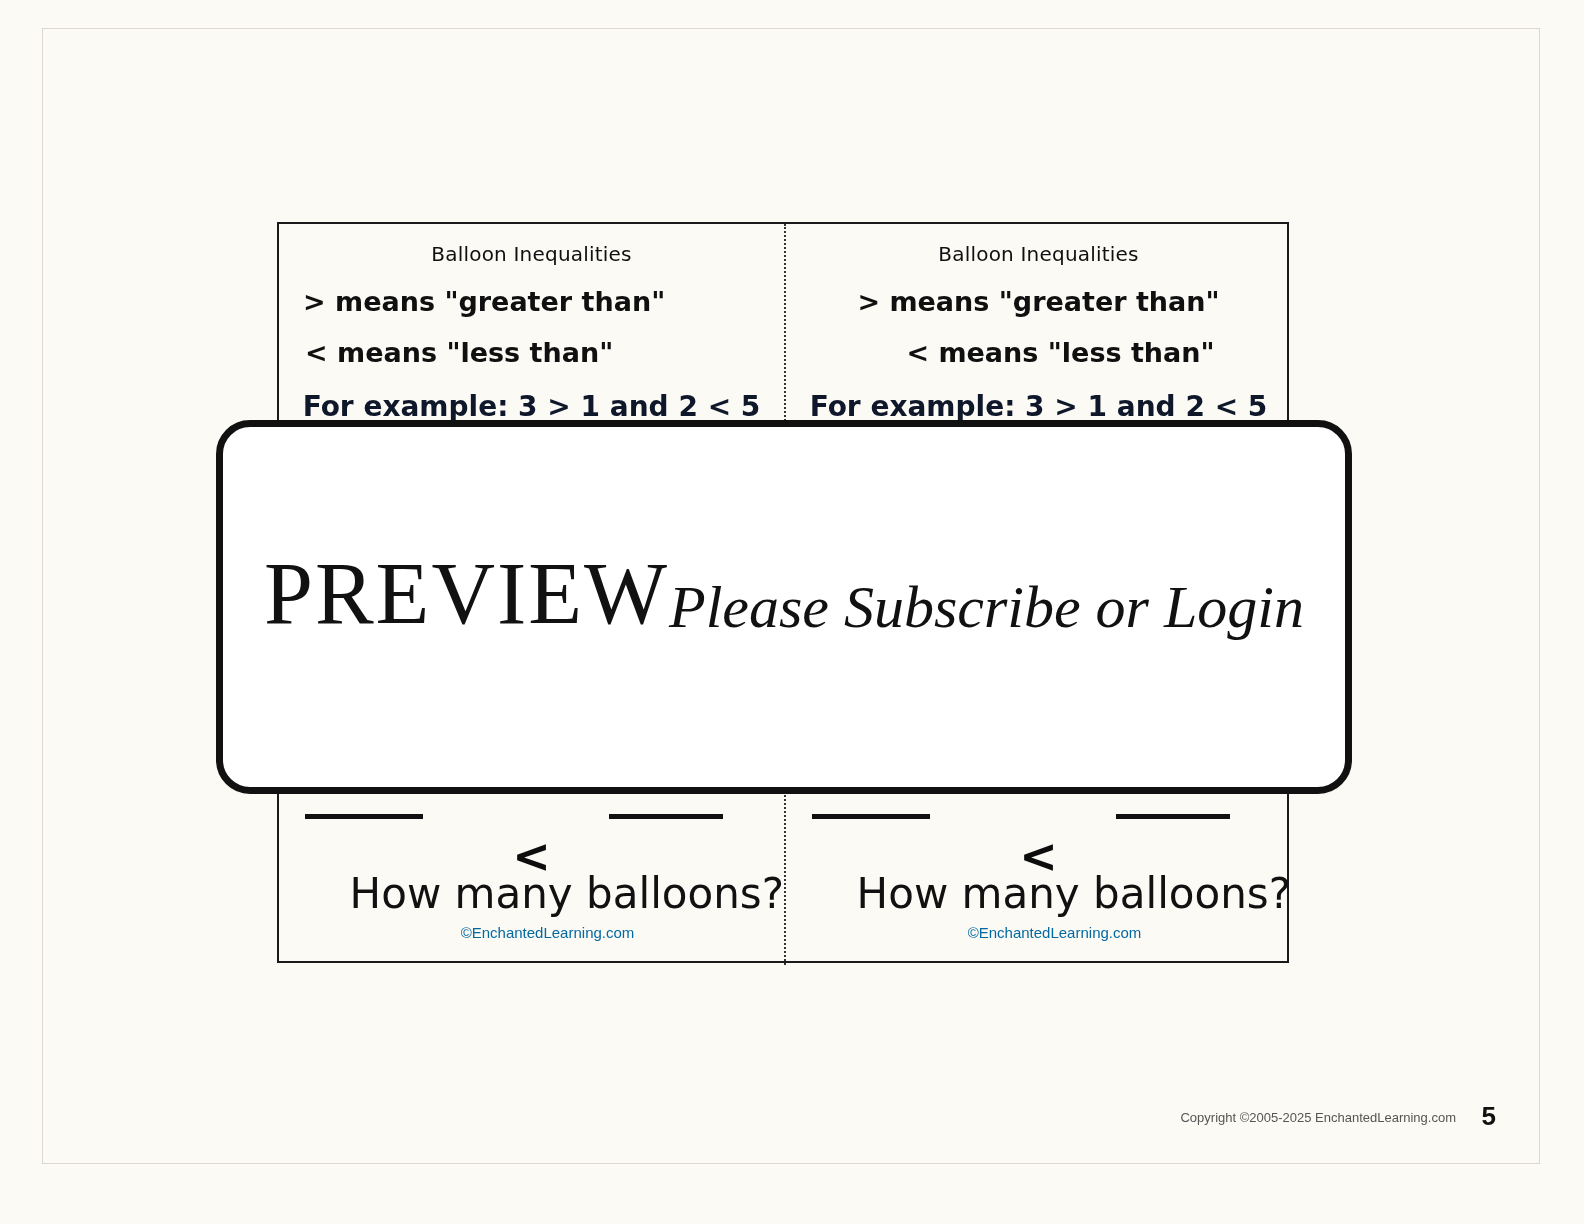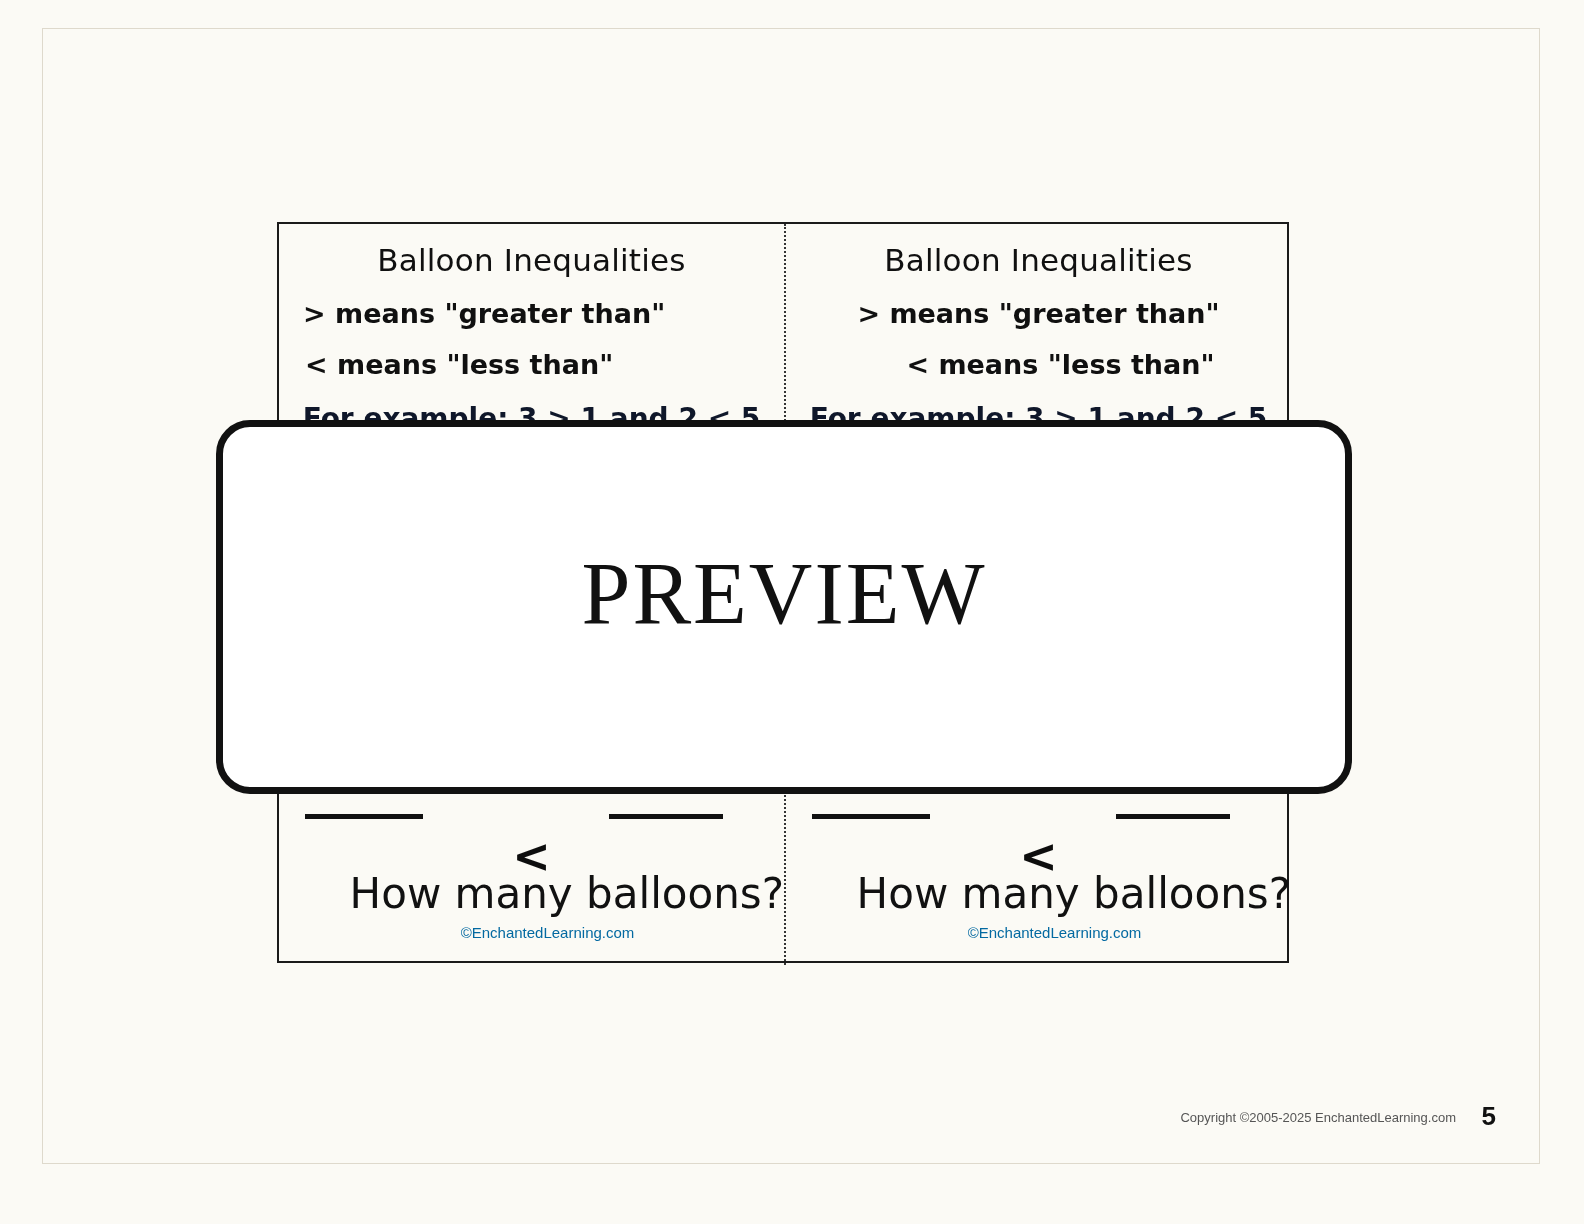--- a/index.html
+++ b/index.html
@@ -61,21 +61,21 @@
     width: 505px;
     height: 741px;
     box-sizing: border-box;
   }
   .col-left { left: 0; }
   .col-right { left: 507px; }
 
   .card-title {
     text-align: center;
     font-family: "DejaVu Sans", sans-serif;
-    font-size: 31px;
+    font-size: 20px;
     color: #101010;
     margin-top: 18px;
     letter-spacing: 0.2px;
   }
 
   .rule {
     font-family: "DejaVu Sans", sans-serif;
     font-weight: bold;
     font-size: 27px;
     color: #101010;
@@ -237,17 +237,18 @@
         <div class="blank blank-b"></div>
       </div>
       <div class="ineq-symbol">&lt;</div>
       <div class="question">How many balloons?</div>
       <div class="credit">©EnchantedLearning.com</div>
     </div>
   </div>
 
   <div class="preview-box">
     <div class="preview-title">PREVIEW</div>
+    <div class="preview-sub">Please Subscribe or Login</div>
   </div>
 
   <div class="footer-copy">Copyright ©2005-2025 EnchantedLearning.com</div>
   <div class="page-number">5</div>
 </div>
 
 </body></html>

